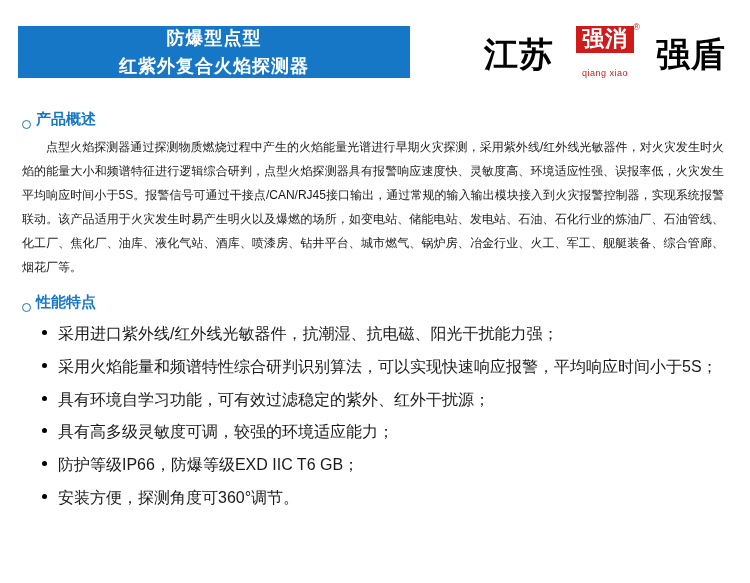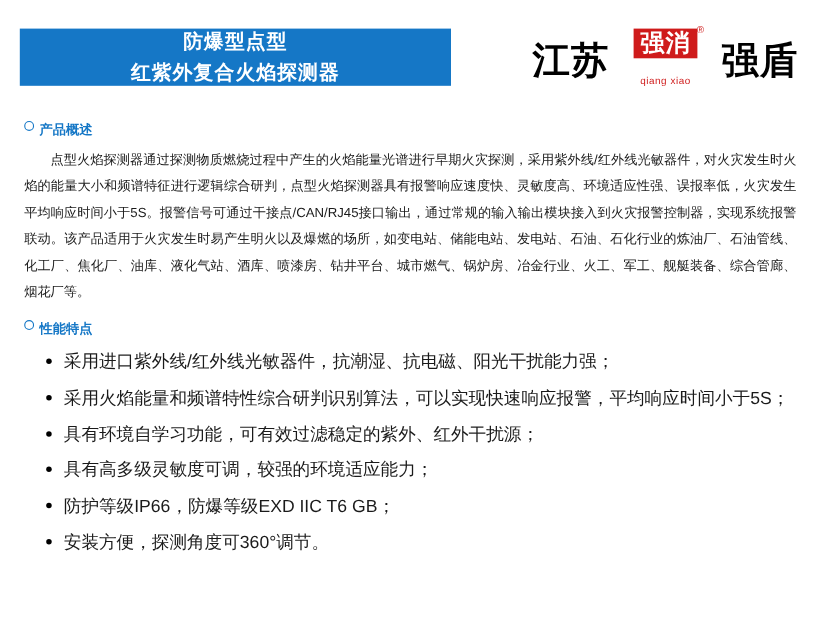--- a/index.html
+++ b/index.html
@@ -89,24 +89,24 @@
     font-size: 9px;
     color: #cf1b1b;
   }
 
   
   .content {
     padding: 18px 22px 0 22px;
   }
   .section-head {
     display: flex;
-    align-items: flex-start;
+    align-items: flex-end;
     gap: 5px;
     color: #1577c6;
-    font-size: 12px;
+    font-size: 15px;
     font-weight: bold;
     margin-top: 14px;
     margin-bottom: 6px;
   }
   .section-head .bullet-ring {
     display: inline-block;
     width: 9px;
     height: 9px;
     border: 1.6px solid #1577c6;
     border-radius: 50%;

